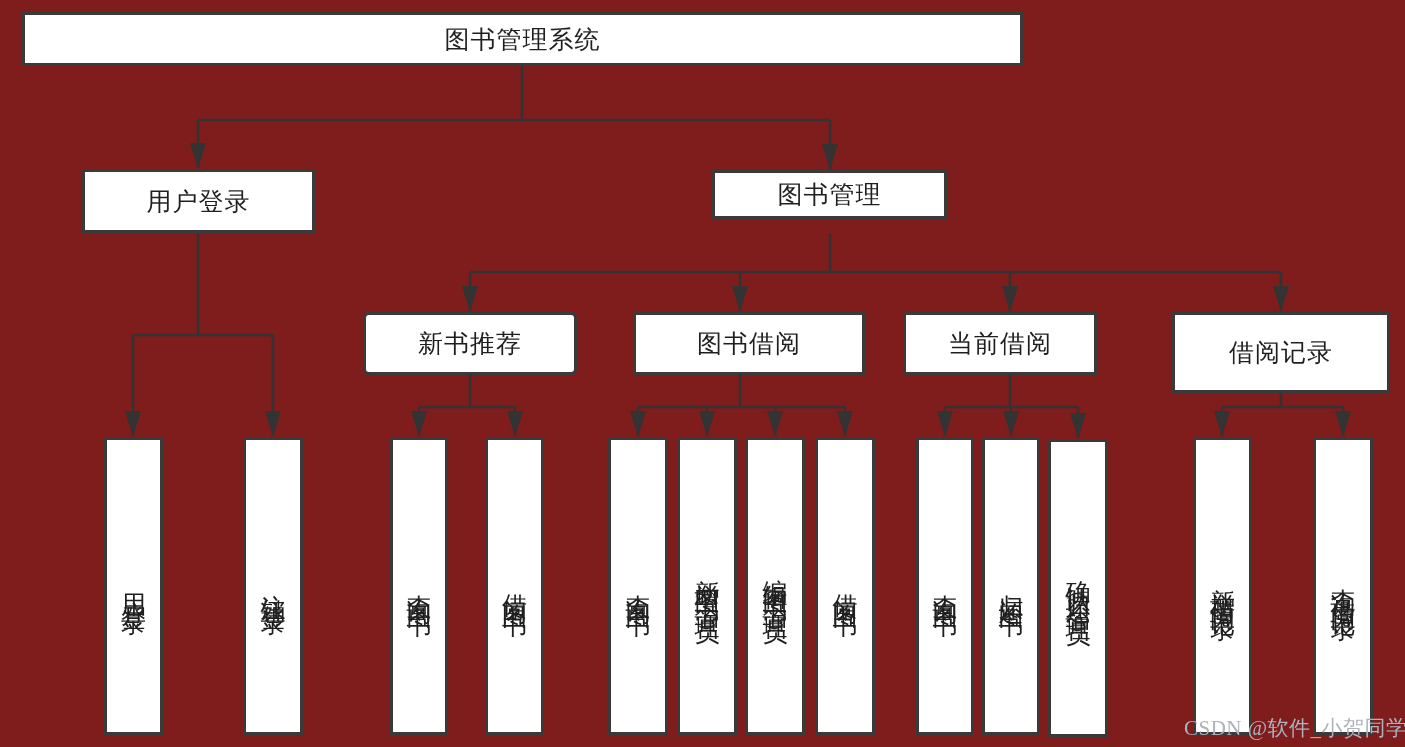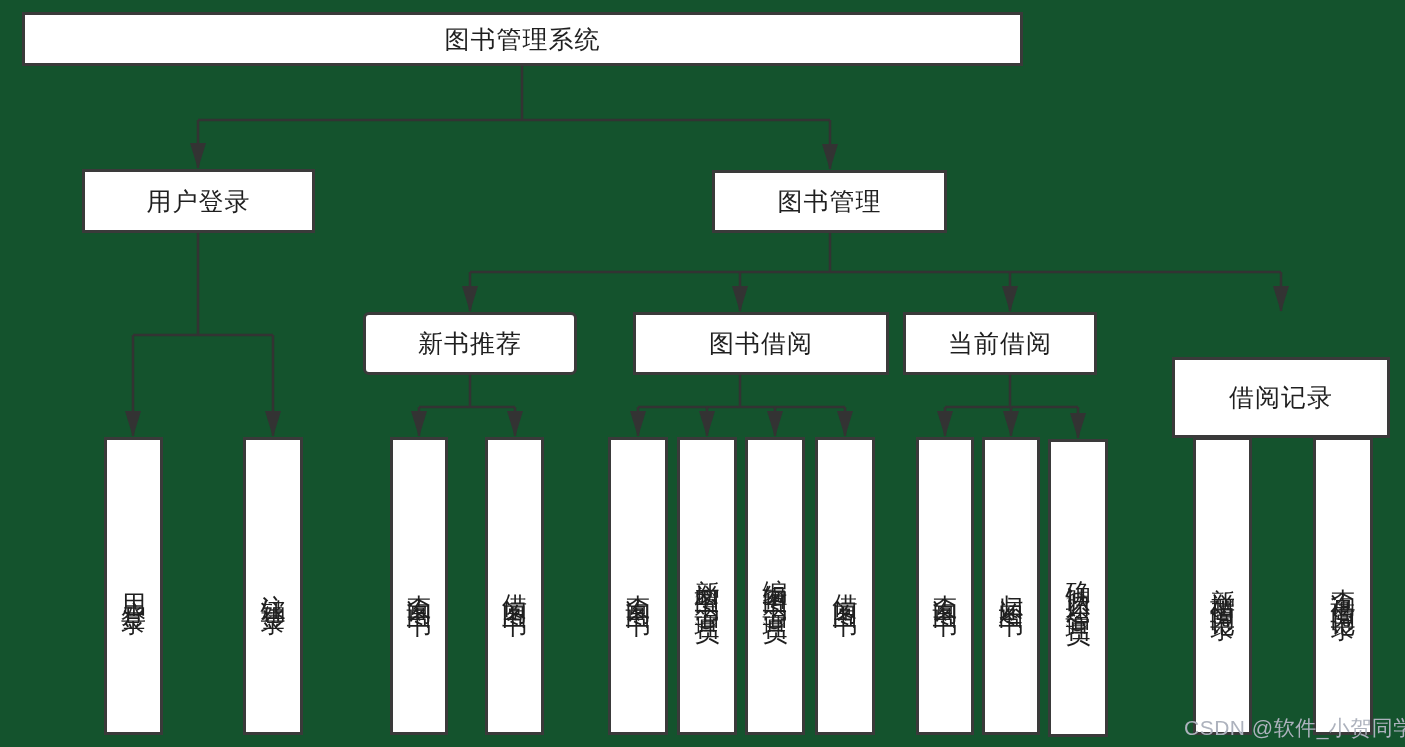--- a/index.html
+++ b/index.html
@@ -5,22 +5,23 @@
   html, body {
     margin: 0;
     padding: 0;
     background: #ffffff;
     font-family: "Liberation Sans", sans-serif;
   }
   .canvas {
     position: relative;
     width: 1405px;
     height: 747px;
-    background: #14532d;
+    background: #7f1d1d;
     overflow: hidden;
+    font-family: Liberation Serif, serif;
   }
   .connectors {
     position: absolute;
     left: 0;
     top: 0;
     z-index: 0;
   }
   .node {
     position: absolute;
     box-sizing: border-box;
@@ -96,26 +97,26 @@
     <line x1="1078" y1="407" x2="1078" y2="438" stroke="#333333" stroke-width="2.5" marker-end="url(#arrow)"></line>
 
     <path d="M1281,375 V407 M1222,407 H1343" stroke="#333333" stroke-width="2.5" fill="none"></path>
     <line x1="1222" y1="407" x2="1222" y2="436" stroke="#333333" stroke-width="2.5" marker-end="url(#arrow)"></line>
     <line x1="1343" y1="407" x2="1343" y2="436" stroke="#333333" stroke-width="2.5" marker-end="url(#arrow)"></line>
   </svg>
 
   <div class="node" style="left:22px; top:12px; width:1001px; height:54px;">图书管理系统</div>
 
   <div class="node" style="left:82px; top:169px; width:233px; height:64px;">用户登录</div>
-  <div class="node" style="left:712px; top:170px; width:235px; height:63px;">图书管理</div>
+  <div class="node" style="left:712px; top:170px; width:235px; height:49px;">图书管理</div>
 
   <div class="node" style="left:363px; top:312px; width:214px; height:63px;border-radius:6px;">新书推荐</div>
-  <div class="node" style="left:633px; top:312px; width:256px; height:63px;">图书借阅</div>
+  <div class="node" style="left:633px; top:312px; width:232px; height:63px;">图书借阅</div>
   <div class="node" style="left:903px; top:312px; width:194px; height:63px;">当前借阅</div>
-  <div class="node" style="left:1172px; top:312px; width:218px; height:81px;margin-top:45px;">借阅记录</div>
+  <div class="node" style="left:1172px; top:312px; width:218px; height:81px;">借阅记录</div>
 
   <div class="node leaf" style="left:104px; top:437px; width:59px; height:298px;">用户登录</div>
   <div class="node leaf" style="left:243px; top:437px; width:60px; height:298px;">注销登录</div>
 
   <div class="node leaf" style="left:390px; top:437px; width:58px; height:298px;">查询图书</div>
   <div class="node leaf" style="left:485px; top:437px; width:59px; height:298px;">借阅图书</div>
 
   <div class="node leaf" style="left:608px; top:437px; width:60px; height:298px;">查询图书</div>
   <div class="node leaf" style="left:677px; top:437px; width:60px; height:298px;">新增图书（管理员）</div>
   <div class="node leaf" style="left:745px; top:437px; width:60px; height:298px;">编辑图书（管理员）</div>

